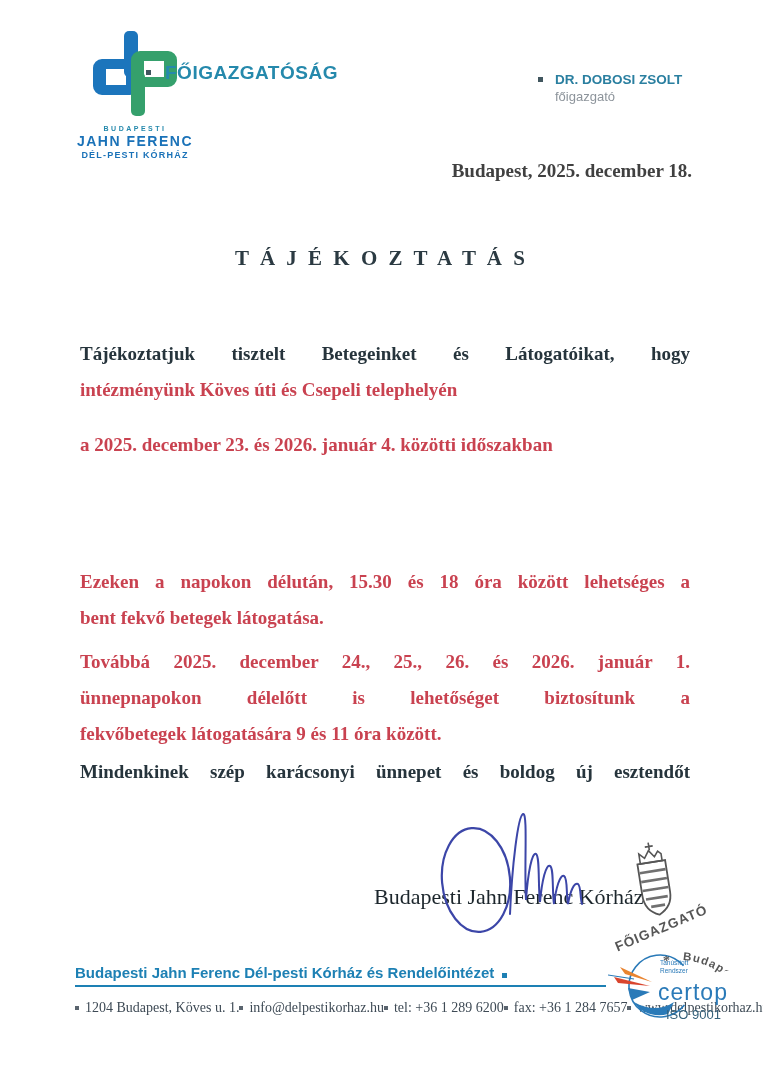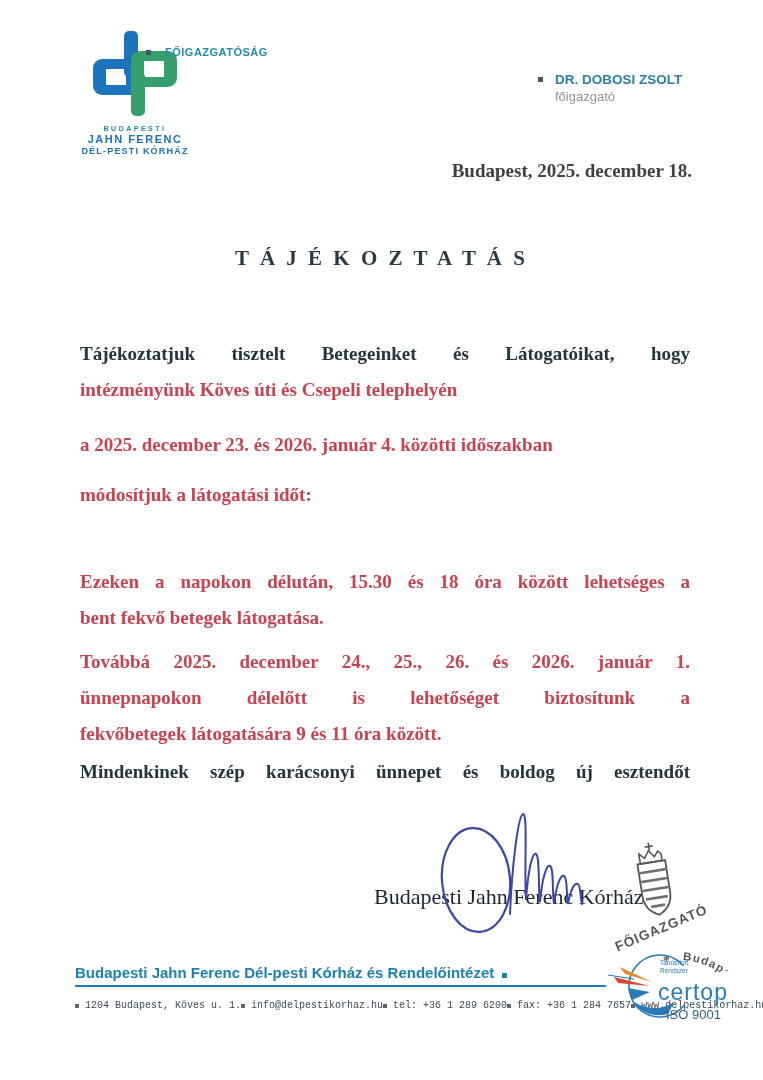--- a/index.html
+++ b/index.html
@@ -4,26 +4,26 @@
 <style>
   html,body{margin:0;padding:0;background:#ffffff;}
   .page{position:relative;width:763px;height:1080px;background:#ffffff;overflow:hidden;
         font-family:"Liberation Serif",serif;}
   .abs{position:absolute;}
 
   
   .logo-block{left:70px;top:28px;width:130px;text-align:center;}
   .logo-small{font-family:"Liberation Sans",sans-serif;font-size:7px;font-weight:bold;
               letter-spacing:2.5px;color:#2589ac;margin-top:3px;}
-  .logo-l1{font-family:"Liberation Sans",sans-serif;font-size:11px;font-weight:bold;
+  .logo-l1{font-family:"Liberation Sans",sans-serif;font-size:14px;font-weight:bold;
            letter-spacing:1.5px;color:#1a72b8;margin-top:1px;}
   .logo-l2{font-family:Liberation Sans, sans-serif;font-size:9px;font-weight:bold;
            letter-spacing:1.2px;color:#1a72b8;margin-top:1px;}
   .sq{display:inline-block;width:5px;height:5px;background:#41565f;vertical-align:middle;}
-  .dept{left:146px;top:46px;font-family:"Liberation Sans",sans-serif;font-size:11px;
+  .dept{left:146px;top:62px;font-family:"Liberation Sans",sans-serif;font-size:19px;
         font-weight:bold;color:#2589ac;letter-spacing:0.5px;}
   .dept .sq{margin-right:14px;margin-top:-2px;}
   .director{left:538px;top:52px;font-family:"Liberation Sans",sans-serif;}
   .director-name{font-size:13.5px;font-weight:bold;color:#2a7fa0;margin-top:20px;}
   .director-title{font-size:13px;color:#8d949b;margin-left:17px;margin-top:2px;}
   .director .sq{width:5px;height:5px;margin-right:12px;margin-top:-2px;}
 
   
   .dateline{right:71px;top:160px;font-size:19px;font-weight:bold;color:#404040;}
   .doc-title{left:0;top:246px;width:763px;text-align:center;font-size:21px;
@@ -41,21 +41,21 @@
   .sig-svg{left:418px;top:806px;z-index:3;}
   .stamp{left:560px;top:791px;z-index:4;transform:rotate(-9deg);opacity:0.88;}
 
   
   .footer-org{left:75px;top:964px;width:531px;display:flex;align-items:flex-end;
               border-bottom:2px solid #1d80b4;padding-bottom:4px;}
   .footer-org-name{font-family:"Liberation Sans",sans-serif;font-size:15px;font-weight:bold;
                    color:#1d80b4;white-space:nowrap;}
   .footer-org .sq{background:#1d80b4;width:5px;height:5px;margin-left:8px;margin-bottom:3px;}
   .contacts{left:75px;top:1000px;width:552px;display:flex;
-            font-family:Liberation Mono, monospace;font-size:10px;color:#3e4a55;}
+            font-family:Liberation Serif, serif;font-size:14px;color:#3e4a55;}
   .contact-item{display:flex;align-items:center;white-space:nowrap;}
   .contact-item .sq{width:4px;height:4px;background:#5a646e;margin-right:6px;}
   .certop{left:608px;top:948px;}
 </style>
 </head>
 <body>
 
 <div class="page">
 
   <div class="abs logo-block">
@@ -88,23 +88,20 @@
     <div class="bline just">Tájékoztatjuk tisztelt Betegeinket és Látogatóikat, hogy</div>
     <div class="bline red">intézményünk Köves úti és Csepeli telephelyén</div>
   </div>
 
   <div class="abs doc-title">T Á J É K O Z T A T Á S</div>
 
   <div class="abs para" style="top:427px;">
     <div class="bline red centered">a 2025. december 23. és 2026. január 4. közötti időszakban</div>
   </div>
 
-  <div class="abs para" style="top:477px;">
-    <div class="bline red centered">módosítjuk a látogatási időt:</div>
-  </div>
 
   <div class="abs para" style="top:564px;">
     <div class="bline red just">Ezeken a napokon délután, 15.30 és 18 óra között lehetséges a</div>
     <div class="bline red">bent fekvő betegek látogatása.</div>
   </div>
 
   <div class="abs para" style="top:644px;">
     <div class="bline red just">Továbbá 2025. december 24., 25., 26. és 2026. január 1.</div>
     <div class="bline red just">ünnepnapokon délelőtt is lehetőséget biztosítunk a</div>
     <div class="bline red">fekvőbetegek látogatására 9 és 11 óra között.</div>

